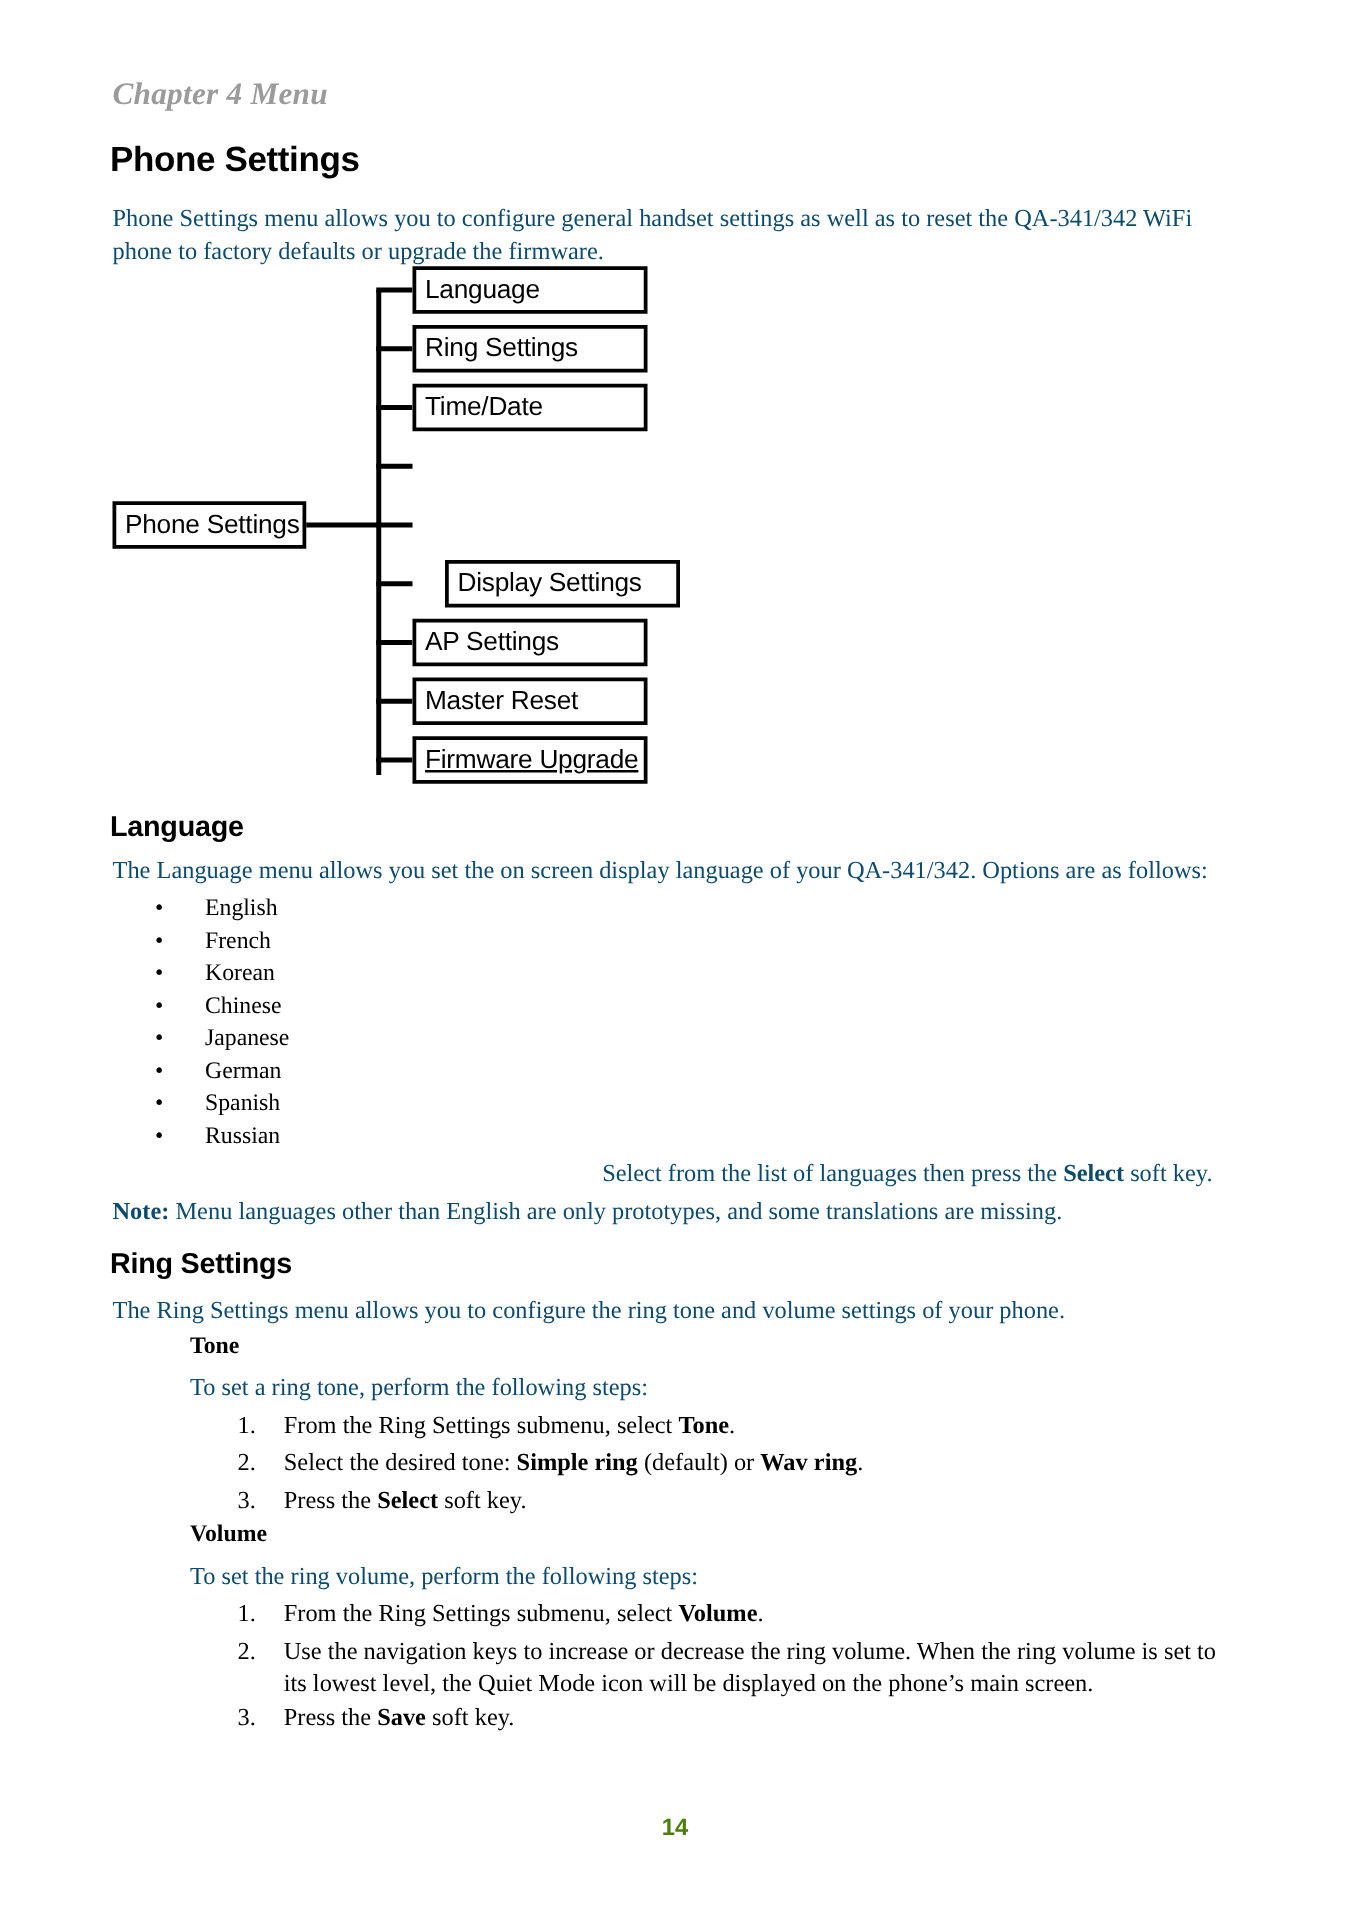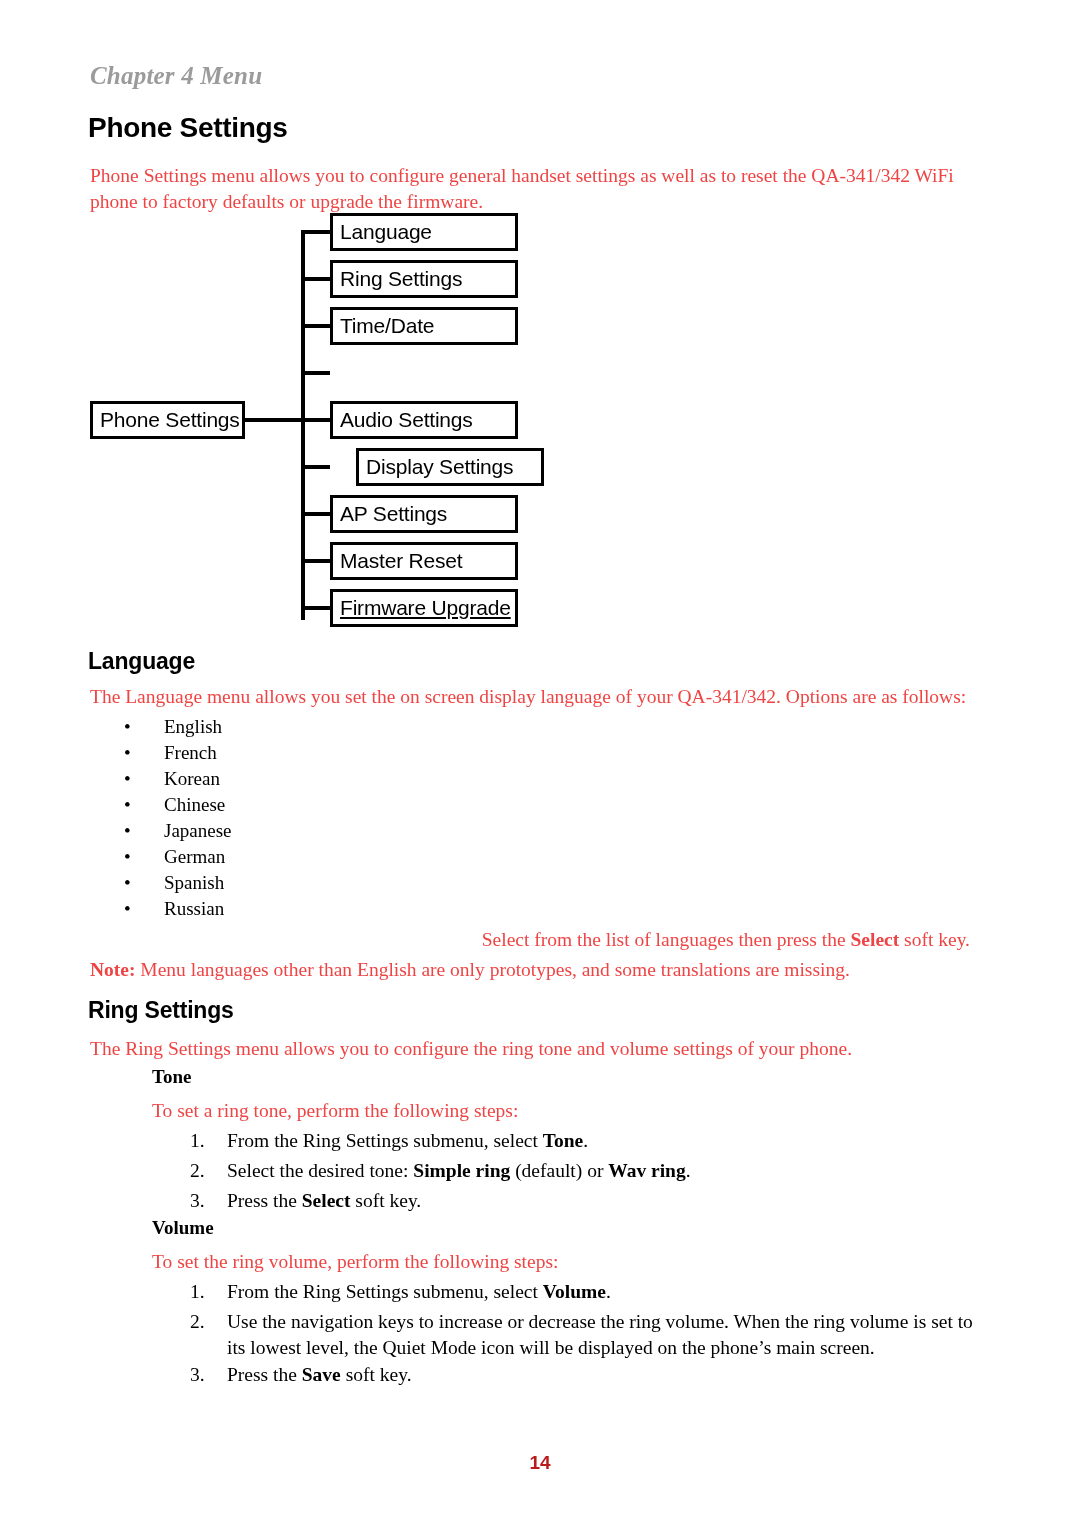--- a/index.html
+++ b/index.html
@@ -66,21 +66,21 @@
     color: #000;
     white-space: nowrap;
   }
 
   
   .para {
     position: absolute;
     font-family: "Liberation Serif", serif;
     font-size: 19.5px;
     line-height: 26px;
-    color: #ef4444;
+    color: #0c4a6e;
     text-align: left;
   }
   .para b { font-weight: bold; }
 
   
   .bullet-row {
     position: absolute;
     font-family: "Liberation Serif", serif;
     font-size: 19px;
     color: #000;
@@ -176,21 +176,21 @@
   
   .page-number {
     position: absolute;
     left: 0;
     width: 1080px;
     top: 1452px;
     text-align: center;
     font-family: "Liberation Sans", sans-serif;
     font-weight: bold;
     font-size: 19px;
-    color: #b91c1c;
+    color: #4d7c0f;
   }
 </style>
 </head>
 <body>
 
 <div class="page">
 
   <div class="chapter-head">Chapter 4 Menu</div>
 
   <div class="h1" style="top:112px;">Phone Settings</div>
@@ -211,21 +211,20 @@
     <div class="stub" style="left:213px; top:159px; width:29px;"></div>
     <div class="stub" style="left:213px; top:206px; width:29px;"></div>
     <div class="stub" style="left:213px; top:253px; width:29px;"></div>
     <div class="stub" style="left:213px; top:300px; width:29px;"></div>
     <div class="stub" style="left:213px; top:347px; width:29px;"></div>
     <div class="stub" style="left:213px; top:394px; width:29px;"></div>
 
     <div class="node-box" style="left:242px; top:1px; width:188px; height:38px;">Language</div>
     <div class="node-box" style="left:242px; top:48px; width:188px; height:38px;">Ring Settings</div>
     <div class="node-box" style="left:242px; top:95px; width:188px; height:38px;">Time/Date</div>
-    <div class="node-box" style="left:242px; top:189px; width:188px; height:38px;">Audio Settings</div>
     <div class="node-box" style="left:252px; top:236px; width:188px; height:38px;margin-left:16px;">Display Settings</div>
     <div class="node-box" style="left:242px; top:283px; width:188px; height:38px;">AP Settings</div>
     <div class="node-box" style="left:242px; top:330px; width:188px; height:38px;">Master Reset</div>
     <div class="node-box" style="left:242px; top:377px; width:188px; height:38px;text-decoration:underline;">Firmware Upgrade</div>
   </div>
 
   <div class="h2" style="top:648px;">Language</div>
 
   <div class="para" style="left:90px; top:684px; width:880px;">The Language menu allows you set the on screen display language of your QA-341/342. Options are as follows:</div>
 

